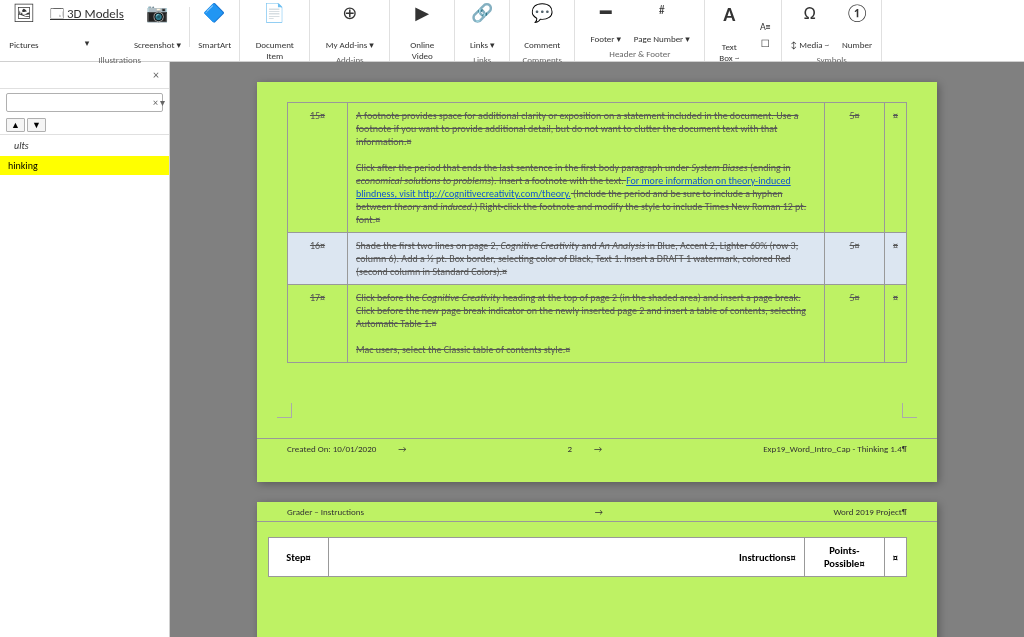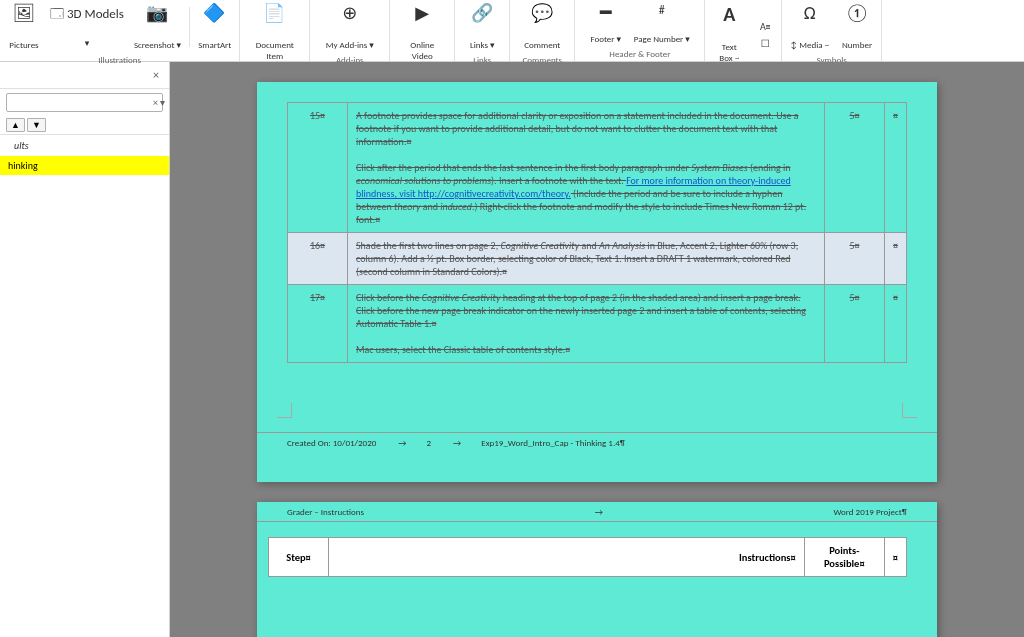--- a/index.html
+++ b/index.html
@@ -146,21 +146,21 @@
     
     .document-area {
       flex: 1;
       background: #808080;
       overflow-y: auto;
       padding: 20px 40px;
       position: relative;
     }
 
     .page {
-      background: #5eead4;
+      background: #bef264;
       margin: 0 auto 20px auto;
       width: 680px;
       min-height: 400px;
       box-shadow: 2px 2px 8px rgba(0,0,0,0.3);
       position: relative;
       padding: 0;
     }
 
     .page-content {
       padding: 20px 30px;
@@ -196,24 +196,24 @@
 
     .row-shaded {
       background-color: #dce6f1;
     }
 
     
     .page-footer {
       border-top: 1px solid #999;
       padding: 4px 30px;
       display: flex;
-      justify-content: flex-start;
+      justify-content: space-between;
       font-size: 9px;
       color: #333;
-      margin-top: 4px;
+      margin-top: 10px;
     }
 
     .page-footer-center {
       text-align: center;
     }
 
     
     .second-page-header {
       border-bottom: 1px solid #999;
       padding: 4px 30px;
@@ -250,21 +250,21 @@
 
 <div class="ribbon">
 
   <div class="ribbon-section">
     <div class="ribbon-section-top">
       <div class="ribbon-btn">
         <span class="ribbon-btn-icon">🖼</span>
         <span class="ribbon-btn-label">Pictures</span>
       </div>
       <div class="ribbon-btn">
-        <span class="ribbon-btn-icon" style="font-size:13px;">🗔 3D Models</span>
+        <span class="ribbon-btn-icon" style="font-size:13px;text-decoration:underline;">🗔 3D Models</span>
         <span class="ribbon-btn-label">▾</span>
       </div>
       <div class="ribbon-btn">
         <span class="ribbon-btn-icon">📷</span>
         <span class="ribbon-btn-label">Screenshot ▾</span>
       </div>
       <div style="width:1px;background:#e0e0e0;height:40px;margin:0 2px;"></div>
       <div class="ribbon-btn">
         <span class="ribbon-btn-icon">🔷</span>
         <span class="ribbon-btn-label">SmartArt</span>

